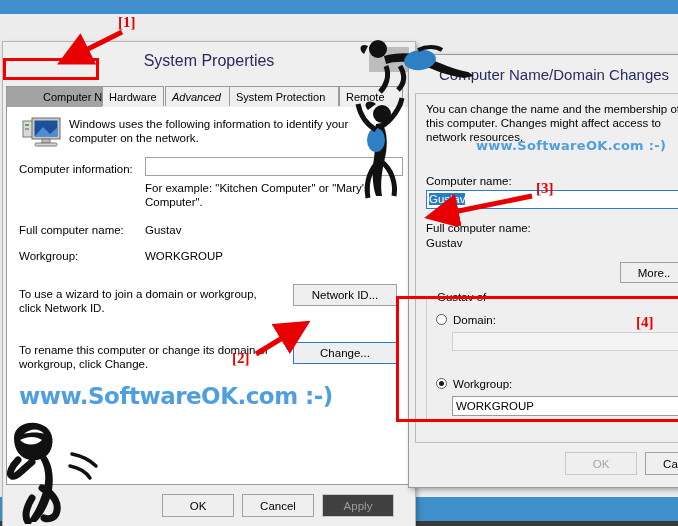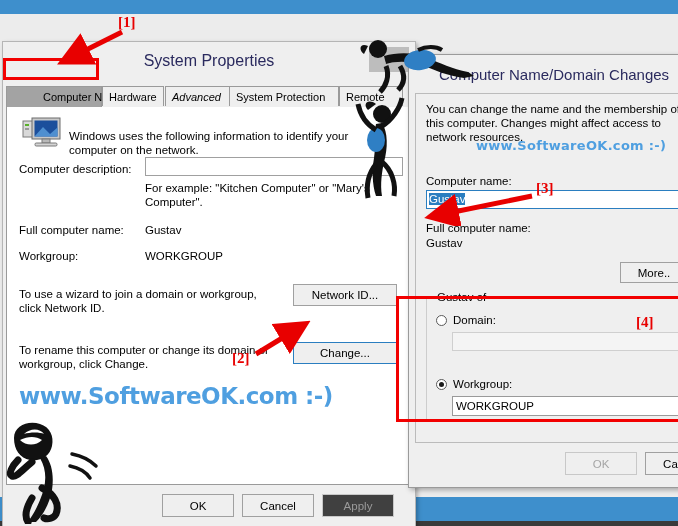--- a/index.html
+++ b/index.html
@@ -38,21 +38,21 @@
     background:#efefef;border:1px solid #9a9a9a;border-bottom:none;
     padding:0 6px;font-size:11px;white-space:nowrap;box-sizing:border-box;
   }
   .tab.active{background:#a3a3a3;height:21px;padding-left:36px;}
   #sp-body{
     position:absolute;left:3px;top:65px;width:404px;height:378px;
     background:#fff;border:1px solid #9a9a9a;border-top:none;box-sizing:border-box;
   }
   #pc-icon{position:absolute;left:14px;top:8px;width:44px;height:36px;}
   .sp-text{position:absolute;font-size:11.5px;color:#000;line-height:14px;}
-  #intro{left:62px;top:22px;width:300px;}
+  #intro{left:62px;top:10px;width:300px;}
   #lbl-desc{left:12px;top:55px;}
   #inp-desc{
     position:absolute;left:138px;top:50px;width:258px;height:19px;
     border:1px solid #a0a0a0;background:#fff;box-sizing:border-box;
   }
   #desc-example{left:138px;top:74px;width:230px;}
   #lbl-full{left:12px;top:116px;}
   #val-full{left:138px;top:116px;}
   #lbl-wg{left:12px;top:142px;}
   #val-wg{left:138px;top:142px;}
@@ -117,21 +117,21 @@
     background:#efefef;border:1px solid #a0a0a0;box-sizing:border-box;
     display:flex;align-items:center;justify-content:center;font-size:11.5px;
   }
   #grp-member{
     position:absolute;left:10px;top:204px;width:262px;height:124px;
     border:1px solid #cdcdcd;box-sizing:border-box;
   }
   #grp-legend{
     position:absolute;left:18px;top:197px;background:#efefef;padding:0 3px;font-size:11.5px;
   }
-  .radio-row{position:absolute;left:20px;display:flex;align-items:center;gap:6px;font-size:11.5px;}
+  .radio-row{position:absolute;left:20px;display:flex;align-items:flex-start;gap:6px;font-size:11.5px;}
   #row-domain{top:220px;}
   #row-wg{top:284px;}
   .radio{
     width:11px;height:11px;border:1px solid #5a5a5a;border-radius:50%;
     background:#fff;position:relative;box-sizing:border-box;flex:none;
   }
   .radio.on::after{
     content:"";position:absolute;left:2px;top:2px;width:5px;height:5px;
     border-radius:50%;background:#1a1a1a;
   }
@@ -198,21 +198,21 @@
       <rect x="4" y="13" width="4" height="2" fill="#9a9a9a"></rect>
       <rect x="11" y="3" width="28" height="21" fill="#c9c9c9" stroke="#6d6d6d"></rect>
       <rect x="13.5" y="5.5" width="23" height="16" fill="#1c4f9c"></rect>
       <path d="M13.5 21.5 L22 12 L29 19 L36.5 12.5 L36.5 21.5 Z" fill="#4f8fd0"></path>
       <rect x="21" y="24" width="8" height="4" fill="#b9b9b9" stroke="#7a7a7a"></rect>
       <rect x="14" y="28" width="22" height="3" rx="1.2" fill="#d4d4d4" stroke="#7a7a7a"></rect>
     </svg>
 
     <div class="sp-text" id="intro">Windows uses the following information to identify your computer on the network.</div>
 
-    <div class="sp-text" id="lbl-desc">Computer description:</div>
+    <div class="sp-text" id="lbl-desc">Computer information:</div>
     <div id="inp-desc"></div>
     <div class="sp-text" id="desc-example">For example: "Kitchen Computer" or "Mary's Computer".</div>
 
     <div class="sp-text" id="lbl-full">Full computer name:</div>
     <div class="sp-text" id="val-full">Gustav</div>
 
     <div class="sp-text" id="lbl-wg">Workgroup:</div>
     <div class="sp-text" id="val-wg">WORKGROUP</div>
 
     <div class="sp-text" id="txt-wizard">To use a wizard to join a domain or workgroup, click Network ID.</div>

